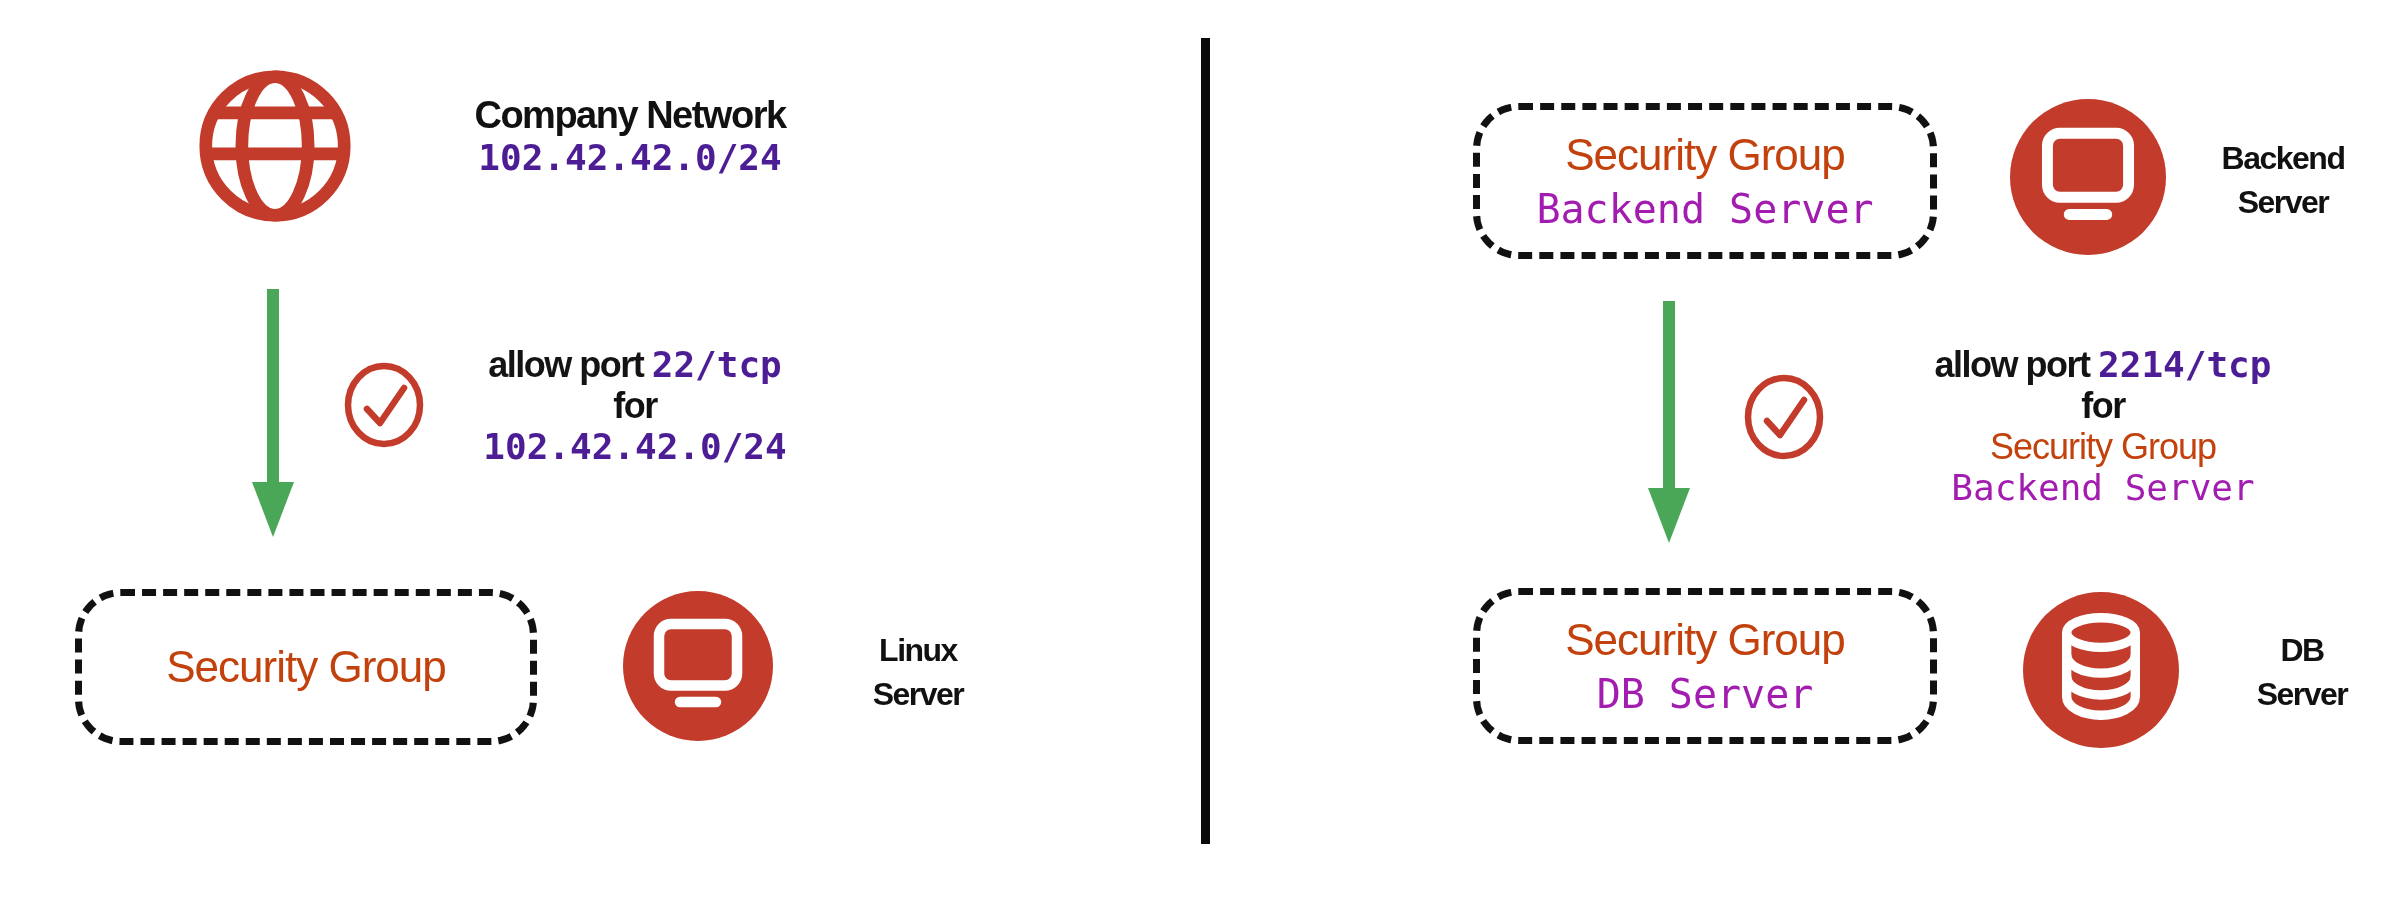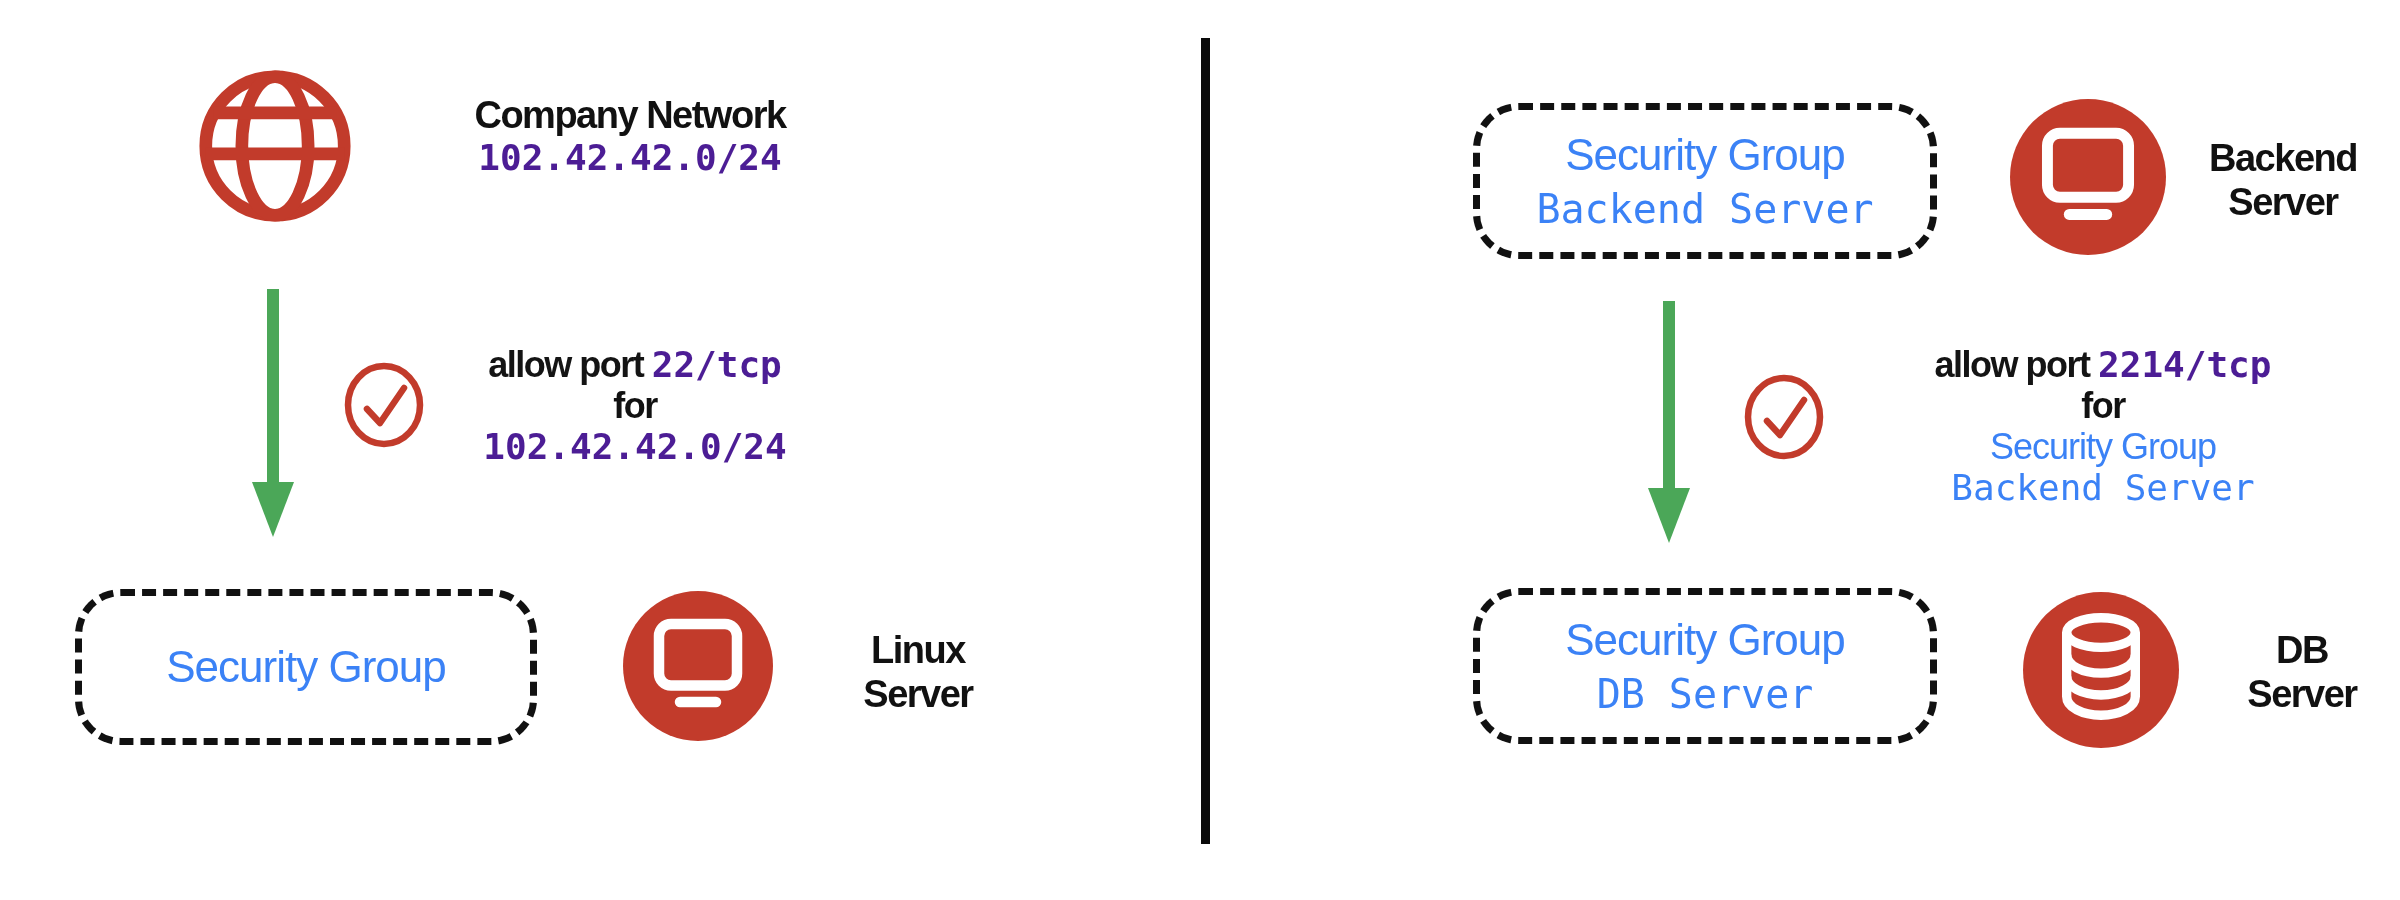--- a/index.html
+++ b/index.html
@@ -7,22 +7,22 @@
     position:relative;
     width:2400px;height:900px;
     background:#ffffff;
     overflow:hidden;
     font-family:"Liberation Sans",sans-serif;
     color:#141414;
   }
   .abs{position:absolute;}
   
   .t-bold{font-family:"Liberation Sans",sans-serif;font-weight:700;letter-spacing:-1.5px;color:#111;}
-  .t-sans{font-family:"Liberation Sans",sans-serif;font-weight:400;letter-spacing:-1px;color:#3b82f6;}
-  .t-mono{font-family:"DejaVu Sans Mono","Liberation Mono",monospace;font-weight:400;color:#3b82f6;}
+  .t-sans{font-family:"Liberation Sans",sans-serif;font-weight:400;letter-spacing:-1px;color:#c2410c;}
+  .t-mono{font-family:"DejaVu Sans Mono","Liberation Mono",monospace;font-weight:400;color:#a21caf;}
   .t-mono-b{font-family:"DejaVu Sans Mono","Liberation Mono",monospace;font-weight:700;color:#4c1d95;}
   .center{text-align:center;}
   
   .src-label .l1{font-size:38px;line-height:46px;}
   .src-label .l2{font-size:36px;line-height:40px;}
   
   .rule{font-size:36px;line-height:41px;}
   .rule .sans-b{font-family:"Liberation Sans",sans-serif;font-weight:700;letter-spacing:-1.5px;}
   
   .sg-box{
@@ -34,21 +34,21 @@
   }
   .sg-box .sg-label{font-size:44px;line-height:52px;}
   .sg-box .sg-name{font-size:40px;line-height:48px;}
   
   .server-circle{
     border-radius:50%;
     background:#c23b2b;
     display:flex;align-items:center;justify-content:center;
   }
   
-  .server-label{font-size:38px;line-height:44px;}
+  .server-label{font-size:32px;line-height:44px;}
   .divider{background:#0a0a0a;}
   svg{display:block;}
 </style>
 </head>
 <body>
 
 <div class="canvas">
 
   <section>
 

